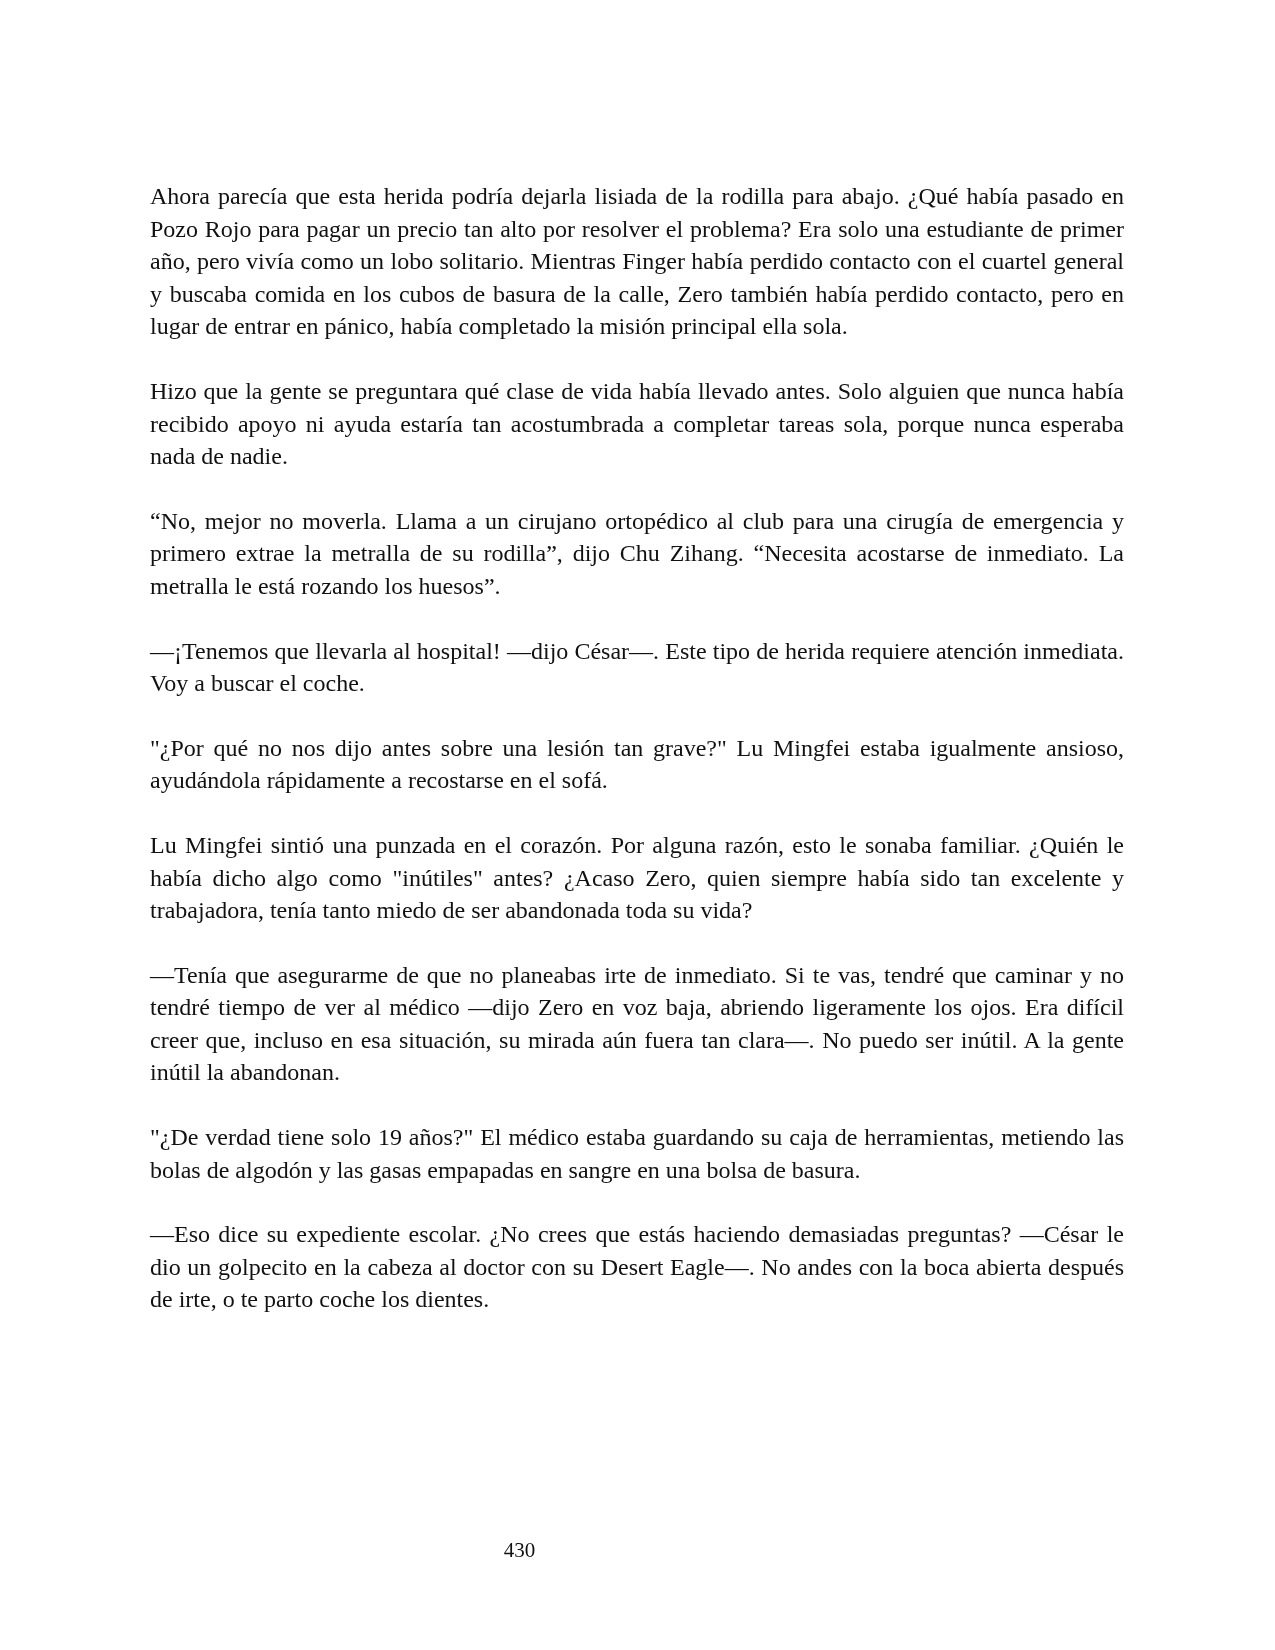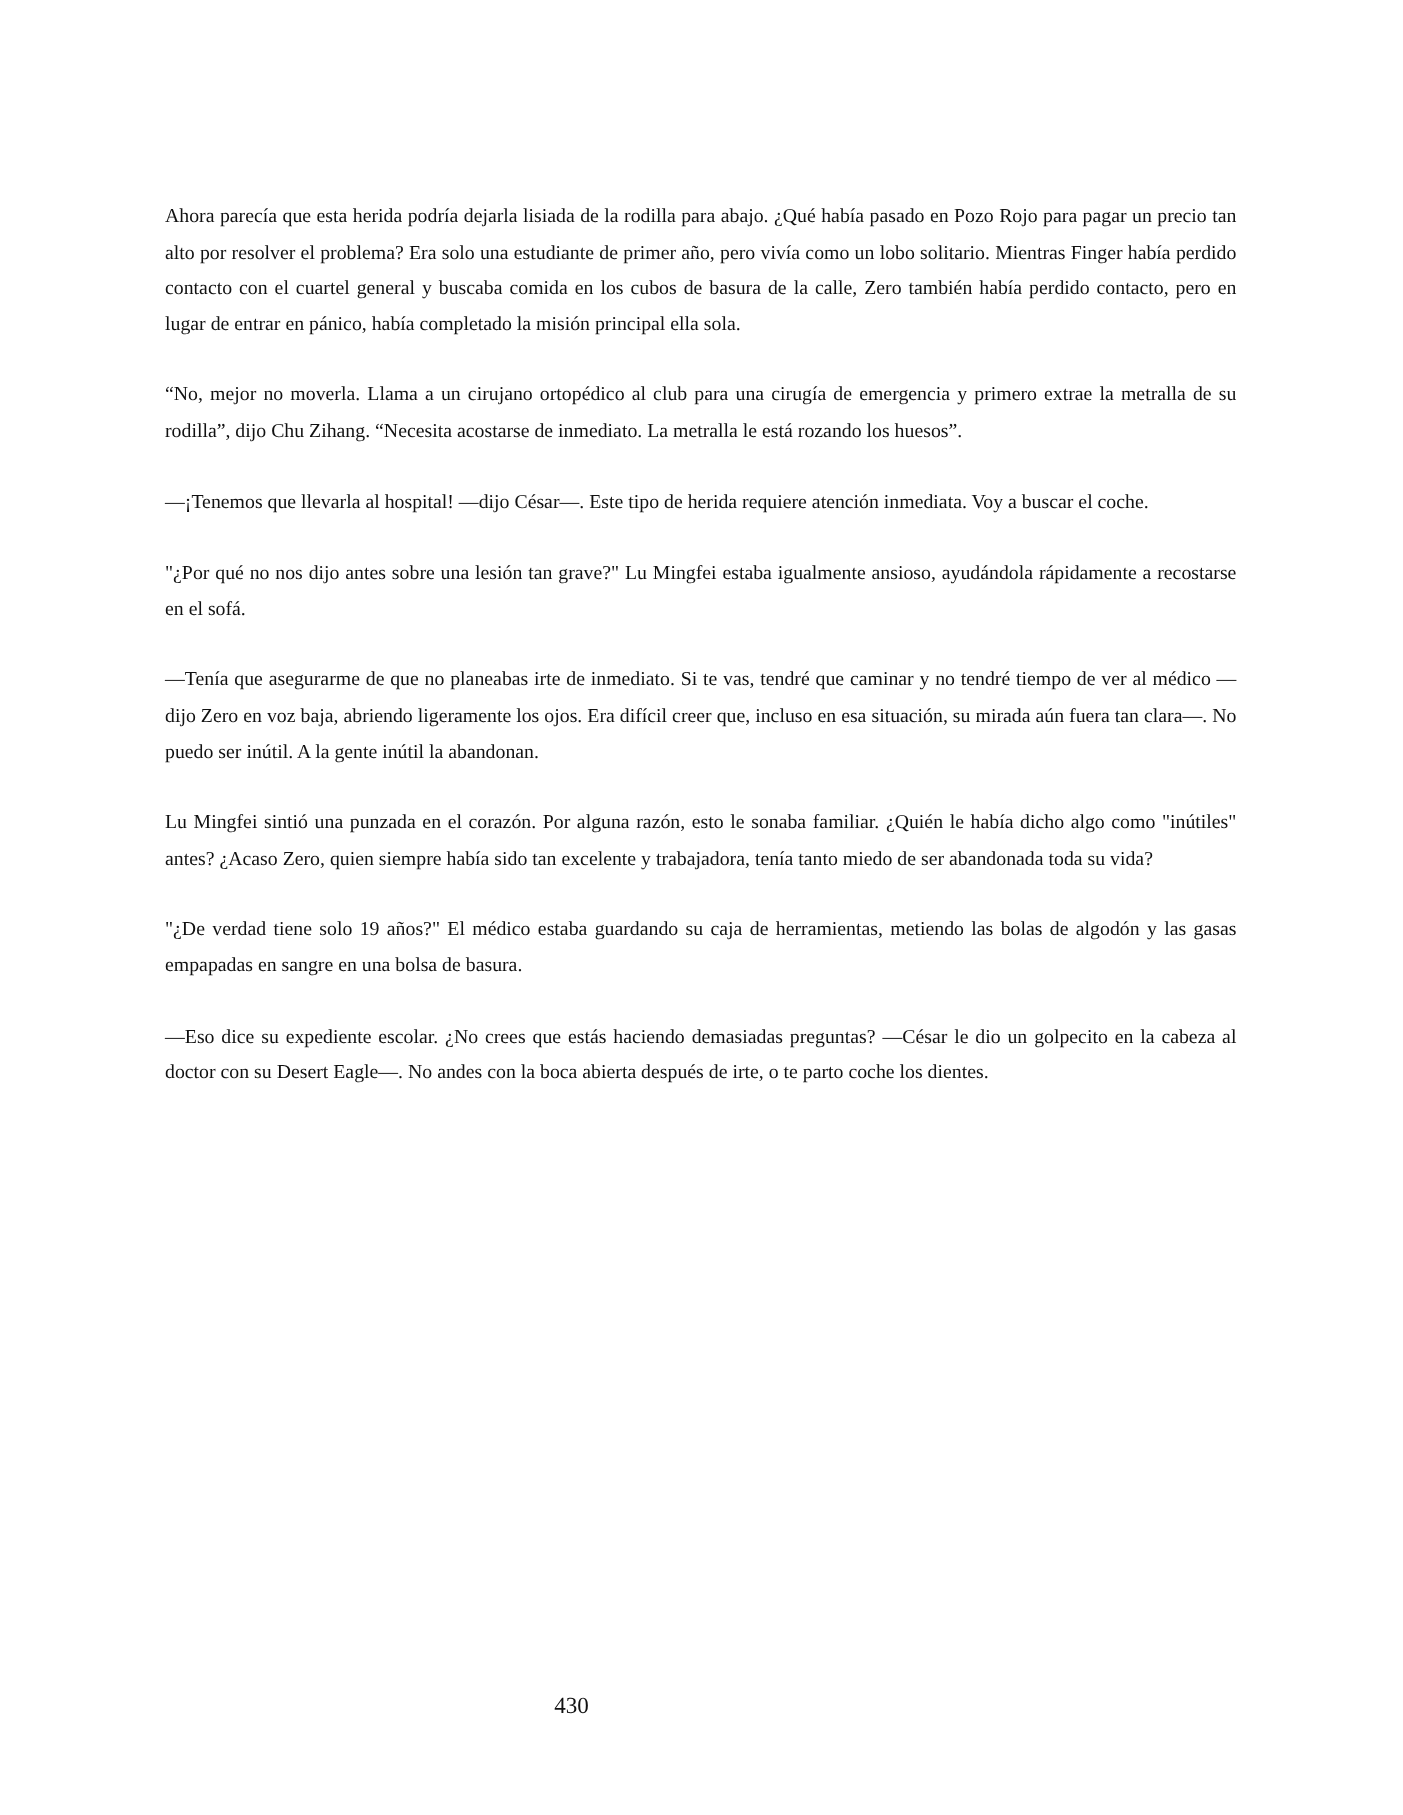--- a/index.html
+++ b/index.html
@@ -16,21 +16,21 @@
       color: #111111;
     }
     .page {
       position: absolute;
       left: 150px;
       top: 180px;
       width: 974px;
     }
     .para {
       margin: 0 0 32px 0;
-      font-size: 18px;
+      font-size: 24px;
       line-height: 32.6px;
       text-align: justify;
       text-align-last: left;
       hyphens: none;
     }
     .page-number {
       position: absolute;
       left: 0;
       width: 1039px;
       top: 1538px;
@@ -38,22 +38,23 @@
       font-size: 21px;
       line-height: 24px;
       color: #111111;
     }
   </style>
 </head>
 <body>
 
 <div class="page">
   <p class="para">Ahora parecía que esta herida podría dejarla lisiada de la rodilla para abajo. ¿Qué había pasado en Pozo Rojo para pagar un precio tan alto por resolver el problema? Era solo una estudiante de primer año, pero vivía como un lobo solitario. Mientras Finger había perdido contacto con el cuartel general y buscaba comida en los cubos de basura de la calle, Zero también había perdido contacto, pero en lugar de entrar en pánico, había completado la misión principal ella sola.</p>
+  <p class="para">Hizo que la gente se preguntara qué clase de vida había llevado antes. Solo alguien que nunca había recibido apoyo ni ayuda estaría tan acostumbrada a completar tareas sola, porque nunca esperaba nada de nadie.</p>
   <p class="para">“No, mejor no moverla. Llama a un cirujano ortopédico al club para una cirugía de emergencia y primero extrae la metralla de su rodilla”, dijo Chu Zihang. “Necesita acostarse de inmediato. La metralla le está rozando los huesos”.</p>
   <p class="para">—¡Tenemos que llevarla al hospital! —dijo César—. Este tipo de herida requiere atención inmediata. Voy a buscar el coche.</p>
   <p class="para">"¿Por qué no nos dijo antes sobre una lesión tan grave?" Lu Mingfei estaba igualmente ansioso, ayudándola rápidamente a recostarse en el sofá.</p>
+  <p class="para">Lu Mingfei sintió una punzada en el corazón. Por alguna razón, esto le sonaba familiar. ¿Quién le había dicho algo como "inútiles" antes? ¿Acaso Zero, quien siempre había sido tan excelente y trabajadora, tenía tanto miedo de ser abandonada toda su vida?</p>
   <p class="para">—Tenía que asegurarme de que no planeabas irte de inmediato. Si te vas, tendré que caminar y no tendré tiempo de ver al médico —dijo Zero en voz baja, abriendo ligeramente los ojos. Era difícil creer que, incluso en esa situación, su mirada aún fuera tan clara—. No puedo ser inútil. A la gente inútil la abandonan.</p>
-  <p class="para">Lu Mingfei sintió una punzada en el corazón. Por alguna razón, esto le sonaba familiar. ¿Quién le había dicho algo como "inútiles" antes? ¿Acaso Zero, quien siempre había sido tan excelente y trabajadora, tenía tanto miedo de ser abandonada toda su vida?</p>
   <p class="para">"¿De verdad tiene solo 19 años?" El médico estaba guardando su caja de herramientas, metiendo las bolas de algodón y las gasas empapadas en sangre en una bolsa de basura.</p>
   <p class="para">—Eso dice su expediente escolar. ¿No crees que estás haciendo demasiadas preguntas? —César le dio un golpecito en la cabeza al doctor con su Desert Eagle—. No andes con la boca abierta después de irte, o te parto coche los dientes.</p>
 </div>
 
 <div class="page-number">430</div>
 
 </body></html>

